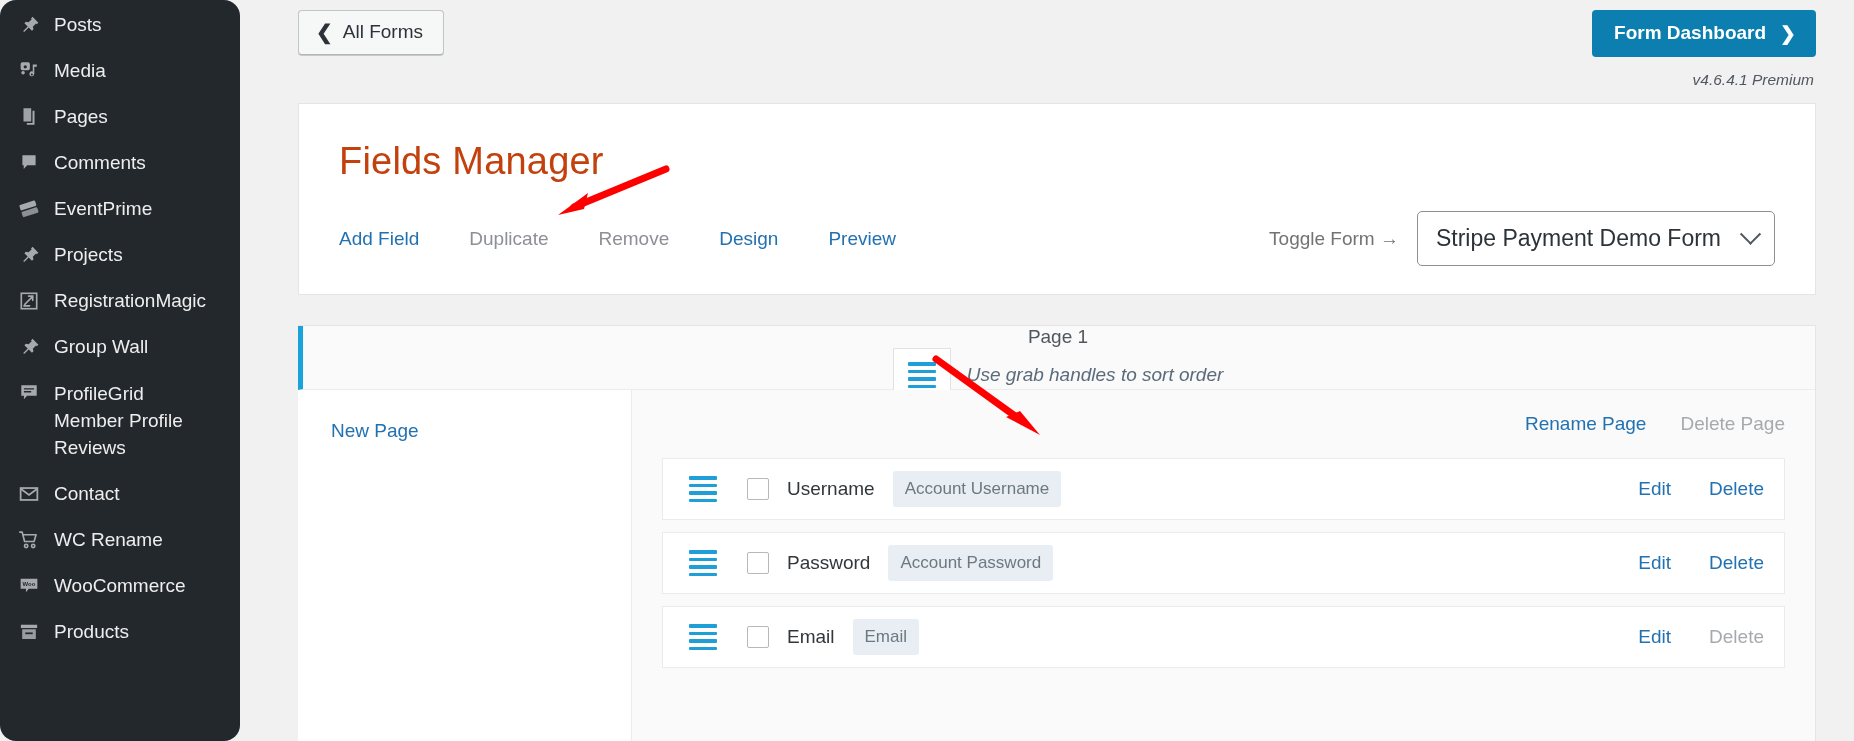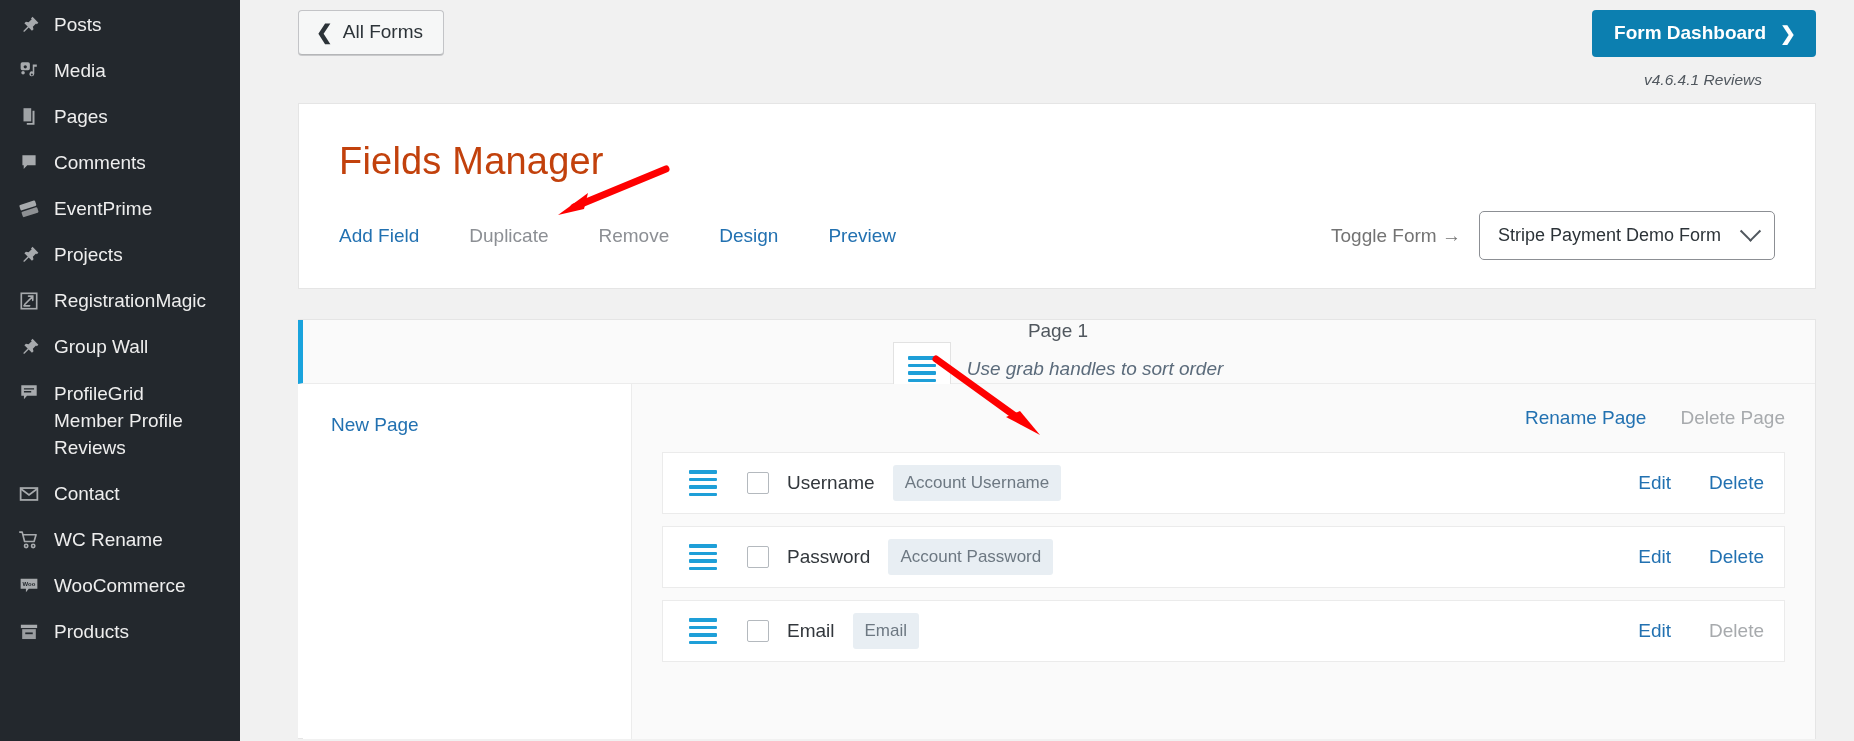--- a/index.html
+++ b/index.html
@@ -11,20 +11,21 @@
   }
   #root { position: relative; width: 1854px; height: 741px; display: flex; }
 
   
   .sidebar {
     width: 240px; height: 741px;
     background: #23282d;
     flex: 0 0 240px;
     padding-top: 2px;
     overflow: hidden;
+    border-radius: 16px;
   }
   .sb-item {
     display: flex; align-items: flex-start;
     color: #eeeeee;
     padding: 10px 0 10px 12px;
     font-size: 19px;
     line-height: 26px;
     cursor: pointer;
   }
   .sb-icon {
@@ -59,21 +60,21 @@
     border-bottom-color: #b5b6b8;
     border-radius: 4px;
     padding: 10px 20px 11px 17px;
     font-size: 19px;
     color: #2c3338;
     cursor: pointer;
     box-shadow: 0 1px 0 #c9cacc;
   }
   .btn-allforms .chev { font-size: 20px; font-weight: bold; line-height: 1; color: #2c3338; }
 
-  .topright { display: flex; flex-direction: column; align-items: center; }
+  .topright { display: flex; flex-direction: column; align-items: flex-end; }
   .btn-dashboard {
     display: inline-flex; align-items: center; gap: 14px;
     background: #0c7fb0;
     color: #ffffff;
     border: none; border-radius: 4px;
     padding: 12px 20px 13px 22px;
     font-size: 19px; font-weight: bold;
     cursor: pointer;
     white-space: nowrap;
   }
@@ -112,21 +113,21 @@
   .toggle-wrap { display: flex; align-items: center; gap: 18px; }
   .toggle-label { font-size: 19px; color: #737373; cursor: pointer; white-space: nowrap; }
   .form-select {
     display: flex; align-items: center; justify-content: space-between;
     gap: 22px;
     border: 1px solid #8c8f94;
     border-radius: 5px;
     background: #fff;
     padding: 13px 16px 13px 18px;
     min-width: 258px;
-    font-size: 18px;
+    font-size: 23px;
     color: #2c3338;
     cursor: pointer;
   }
   .form-select .caret {
     width: 15px; height: 15px;
     border-right: 2.4px solid #50575e;
     border-bottom: 2.4px solid #50575e;
     transform: rotate(45deg) translate(-3px,-3px);
     flex: 0 0 auto;
   }
@@ -364,21 +365,21 @@
       <div class="btn-allforms">
         <span class="chev">❮</span>
         <span>All Forms</span>
       </div>
 
       <div class="topright">
         <div class="btn-dashboard">
           <span>Form Dashboard</span>
           <span class="chev">❯</span>
         </div>
-        <div class="version">v4.6.4.1 Reviews</div>
+        <div class="version">v4.6.4.1 Premium</div>
       </div>
     </div>
 
     <section class="panel">
       <h1 class="panel-title">Fields Manager</h1>
 
       <div class="actionbar">
         <div class="action-links">
           <span class="alink">Add Field</span>
           <span class="alink disabled">Duplicate</span>

